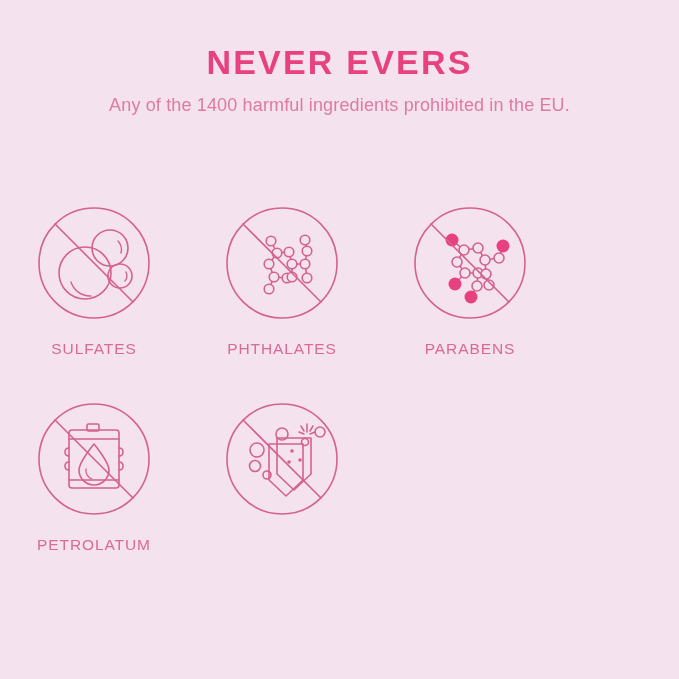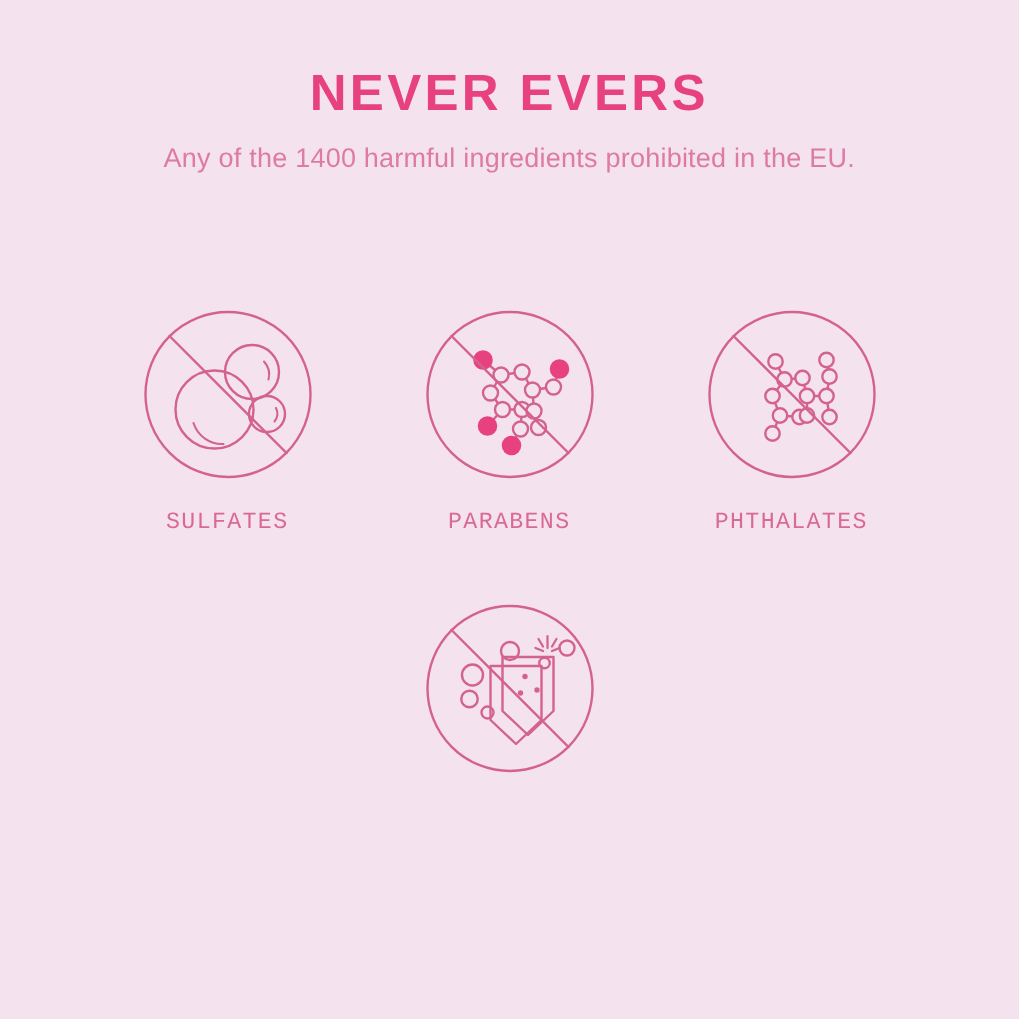--- a/index.html
+++ b/index.html
@@ -42,22 +42,20 @@
     font-weight: normal;
     letter-spacing: 0.15px;
     color: #dd7ba3;
     line-height: 1.2;
   }
   .grid-row {
     position: absolute;
     left: 0;
     width: 679px;
     display: flex;
-    justify-content: center;
-    font-family: Liberation Mono, monospace;
   }
   .row-top { top: 200px; }
   .row-bottom { top: 396px; }
   .cell {
     width: 188px;
     display: flex;
     flex-direction: column;
     align-items: center;
   }
   .cell-icon {
@@ -93,20 +91,60 @@
           <circle cx="54" cy="73" r="26"></circle>
           <circle cx="79" cy="48" r="18"></circle>
           <circle cx="89" cy="76" r="12"></circle>
           <path d="M 40 82 A 20 20 0 0 0 60 96" stroke-width="1.4"></path>
           <path d="M 87 41 A 13 13 0 0 1 90 53" stroke-width="1.4"></path>
           <path d="M 95 72 A 8.5 8.5 0 0 1 94 81" stroke-width="1.4"></path>
           <line x1="24" y1="24" x2="102" y2="102"></line>
         </svg>
       </div>
       <div class="cell-label">SULFATES</div>
+    </div>
+
+    <div class="cell">
+      <div class="cell-icon">
+        <svg viewBox="0 0 126 126" width="126" height="126" fill="none" stroke="#d4628f" stroke-width="1.6" stroke-linecap="round" stroke-linejoin="round">
+          <circle cx="63" cy="63" r="55"></circle>
+          <g>
+            <line x1="52" y1="41" x2="58" y2="53"></line>
+            <line x1="58" y1="53" x2="70" y2="52"></line>
+            <line x1="58" y1="53" x2="50" y2="64"></line>
+            <line x1="70" y1="52" x2="73" y2="64"></line>
+            <line x1="50" y1="64" x2="55" y2="77"></line>
+            <line x1="73" y1="64" x2="86" y2="64"></line>
+            <line x1="73" y1="64" x2="73" y2="77"></line>
+            <line x1="55" y1="77" x2="68" y2="78"></line>
+            <line x1="68" y1="78" x2="73" y2="77"></line>
+            <line x1="55" y1="77" x2="50" y2="89"></line>
+            <line x1="86" y1="64" x2="88" y2="51"></line>
+            <line x1="86" y1="64" x2="88" y2="78"></line>
+            <line x1="88" y1="51" x2="86" y2="40"></line>
+          </g>
+          <g fill="#f4e2ee">
+            <circle cx="52" cy="41" r="4.8"></circle>
+            <circle cx="58" cy="53" r="4.8"></circle>
+            <circle cx="70" cy="52" r="4.8"></circle>
+            <circle cx="50" cy="64" r="4.8"></circle>
+            <circle cx="73" cy="64" r="4.8"></circle>
+            <circle cx="55" cy="77" r="4.8"></circle>
+            <circle cx="68" cy="78" r="4.8"></circle>
+            <circle cx="73" cy="77" r="4.8"></circle>
+            <circle cx="86" cy="64" r="4.8"></circle>
+            <circle cx="88" cy="51" r="4.8"></circle>
+            <circle cx="86" cy="40" r="4.8"></circle>
+            <circle cx="88" cy="78" r="4.8"></circle>
+            <circle cx="50" cy="89" r="4.8"></circle>
+          </g>
+          <line x1="24" y1="24" x2="102" y2="102"></line>
+        </svg>
+      </div>
+      <div class="cell-label">PHTHALATES</div>
     </div>
 
     <div class="cell">
       <div class="cell-icon">
         <svg viewBox="0 0 126 126" width="126" height="126" fill="none" stroke="#d4628f" stroke-width="1.6" stroke-linecap="round" stroke-linejoin="round">
           <circle cx="63" cy="63" r="55"></circle>
           <g stroke-width="1.6">
             <line x1="45" y1="40" x2="57" y2="50"></line>
             <line x1="57" y1="50" x2="71" y2="48"></line>
             <line x1="57" y1="50" x2="50" y2="62"></line>
@@ -139,64 +177,43 @@
             <circle cx="96" cy="46" r="6.5"></circle>
             <circle cx="48" cy="84" r="6.5"></circle>
             <circle cx="64" cy="97" r="6.5"></circle>
           </g>
           <line x1="24" y1="24" x2="102" y2="102"></line>
         </svg>
       </div>
       <div class="cell-label">PARABENS</div>
     </div>
 
-    <div class="cell">
-      <div class="cell-icon">
-        <svg viewBox="0 0 126 126" width="126" height="126" fill="none" stroke="#d4628f" stroke-width="1.6" stroke-linecap="round" stroke-linejoin="round">
-          <circle cx="63" cy="63" r="55"></circle>
-          <g>
-            <line x1="52" y1="41" x2="58" y2="53"></line>
-            <line x1="58" y1="53" x2="70" y2="52"></line>
-            <line x1="58" y1="53" x2="50" y2="64"></line>
-            <line x1="70" y1="52" x2="73" y2="64"></line>
-            <line x1="50" y1="64" x2="55" y2="77"></line>
-            <line x1="73" y1="64" x2="86" y2="64"></line>
-            <line x1="73" y1="64" x2="73" y2="77"></line>
-            <line x1="55" y1="77" x2="68" y2="78"></line>
-            <line x1="68" y1="78" x2="73" y2="77"></line>
-            <line x1="55" y1="77" x2="50" y2="89"></line>
-            <line x1="86" y1="64" x2="88" y2="51"></line>
-            <line x1="86" y1="64" x2="88" y2="78"></line>
-            <line x1="88" y1="51" x2="86" y2="40"></line>
-          </g>
-          <g fill="#f4e2ee">
-            <circle cx="52" cy="41" r="4.8"></circle>
-            <circle cx="58" cy="53" r="4.8"></circle>
-            <circle cx="70" cy="52" r="4.8"></circle>
-            <circle cx="50" cy="64" r="4.8"></circle>
-            <circle cx="73" cy="64" r="4.8"></circle>
-            <circle cx="55" cy="77" r="4.8"></circle>
-            <circle cx="68" cy="78" r="4.8"></circle>
-            <circle cx="73" cy="77" r="4.8"></circle>
-            <circle cx="86" cy="64" r="4.8"></circle>
-            <circle cx="88" cy="51" r="4.8"></circle>
-            <circle cx="86" cy="40" r="4.8"></circle>
-            <circle cx="88" cy="78" r="4.8"></circle>
-            <circle cx="50" cy="89" r="4.8"></circle>
-          </g>
-          <line x1="24" y1="24" x2="102" y2="102"></line>
-        </svg>
-      </div>
-      <div class="cell-label">PHTHALATES</div>
-    </div>
-
   </div>
 
   <div class="grid-row row-bottom">
 
+    <div class="cell">
+      <div class="cell-icon">
+        <svg viewBox="0 0 126 126" width="126" height="126" fill="none" stroke="#d4628f" stroke-width="1.6" stroke-linecap="round" stroke-linejoin="round">
+          <circle cx="63" cy="63" r="55"></circle>
+          <rect x="38" y="34" width="50" height="58" rx="3"></rect>
+          <rect x="56" y="28" width="12" height="7" rx="1.5"></rect>
+          <line x1="38" y1="43" x2="88" y2="43"></line>
+          <line x1="38" y1="84" x2="88" y2="84"></line>
+          <path d="M 38 52 q -4 0 -4 4 q 0 4 4 4"></path>
+          <path d="M 38 66 q -4 0 -4 4 q 0 4 4 4"></path>
+          <path d="M 88 52 q 4 0 4 4 q 0 4 -4 4"></path>
+          <path d="M 88 66 q 4 0 4 4 q 0 4 -4 4"></path>
+          <path d="M 63 48 C 63 48 48 66 48 74 a 15 15 0 0 0 30 0 C 78 66 63 48 63 48 Z"></path>
+          <path d="M 55 73 a 9 9 0 0 0 6 10" stroke-width="1.3"></path>
+          <line x1="24" y1="24" x2="102" y2="102"></line>
+        </svg>
+      </div>
+      <div class="cell-label">PETROLATUM</div>
+    </div>
 
     <div class="cell">
       <div class="cell-icon">
         <svg viewBox="0 0 126 126" width="126" height="126" fill="none" stroke="#d4628f" stroke-width="1.6" stroke-linecap="round" stroke-linejoin="round">
           <circle cx="63" cy="63" r="55"></circle>
           <path d="M 58 42 L 92 42 L 92 78 L 75 94 L 58 78 Z"></path>
           <path d="M 50 48 L 84 48 L 84 84 L 67 100 L 50 84 Z"></path>
           <g stroke-width="1.5">
             <line x1="88" y1="28" x2="88" y2="36"></line>
             <line x1="82" y1="30" x2="85" y2="35"></line>

